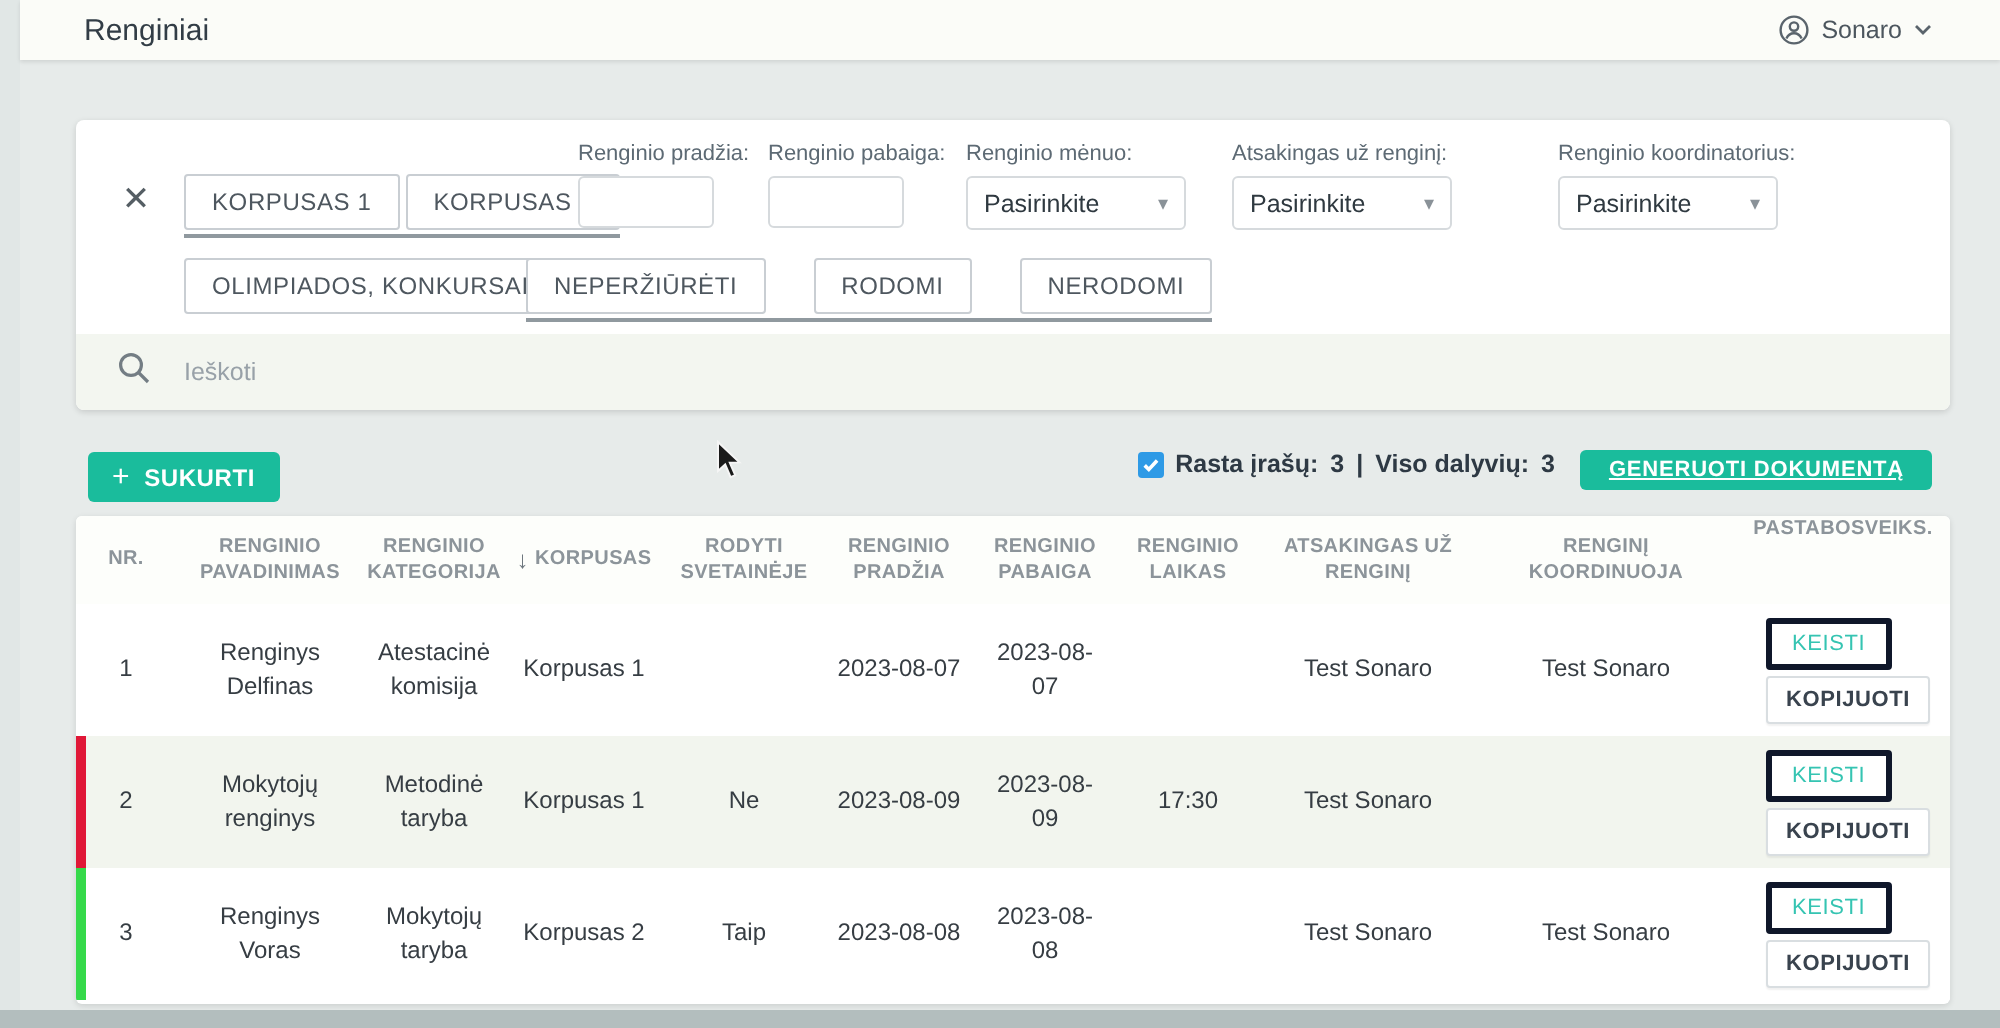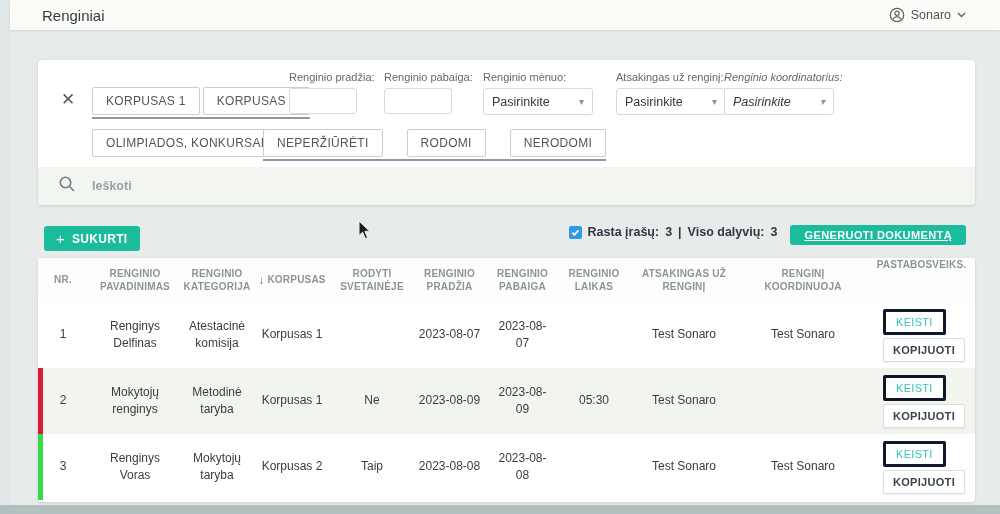--- a/index.html
+++ b/index.html
@@ -58,30 +58,30 @@
     width: 110px; height: 27px; border: 1px solid #d6dadd; border-radius: 3px; background: #fff;
     display: flex; align-items: center; justify-content: space-between;
     padding: 0 8px; cursor: pointer;
   }
   .select-value { font-size: 12.5px; color: #2f3940; }
   .select-arrow { font-size: 10px; color: #8a9298; }
   .field-start { left: 251px; top: 11px; }
   .field-end { left: 346px; top: 11px; }
   .field-month { left: 445px; top: 11px; }
   .field-resp { left: 578px; top: 11px; }
-  .field-coord { left: 686px; top: 11px; font-style: italic; }
+  .field-coord { left: 741px; top: 11px; }
 
   .search-footer {
     position: absolute; left: 0; bottom: 0; width: 100%; height: 38px;
     background: #f3f6f0; border-radius: 0 0 4px 4px;
     display: flex; align-items: center; padding: 0 20px; gap: 16px;
   }
   .search-input {
     flex: 1; border: none; background: transparent; outline: none;
-    font-family: "Liberation Sans", sans-serif; font-size: 12.5px; color: #3a4248; font-weight: bold;
+    font-family: "Liberation Sans", sans-serif; font-size: 12.5px; color: #3a4248;
   }
   .search-input::placeholder { color: #98a1a8; }
 
   
   .create-btn {
     position: absolute; left: 44px; top: 226px; height: 25px;
     background: #1abc9c; color: #fff; border: none; border-radius: 3px;
     font-family: "Liberation Sans", sans-serif; font-size: 12px; font-weight: bold;
     padding: 0 12px; display: flex; align-items: center; gap: 7px; cursor: pointer; letter-spacing: .3px;
   }
@@ -295,21 +295,21 @@
   </div>
 
   <div class="tgrid trow" data-stripe="red">
     <div class="td">2</div>
     <div class="td">Mokytojų renginys</div>
     <div class="td">Metodinė taryba</div>
     <div class="td">Korpusas 1</div>
     <div class="td">Ne</div>
     <div class="td">2023-08-09</div>
     <div class="td">2023-08-09</div>
-    <div class="td">05:30</div>
+    <div class="td">17:30</div>
     <div class="td">Test Sonaro</div>
     <div class="td"></div>
     <div class="td td-actions">
       <button class="edit-btn">KEISTI</button>
       <button class="copy-btn">KOPIJUOTI</button>
     </div>
   </div>
 
   <div class="tgrid trow" data-stripe="green">
     <div class="td">3</div>

